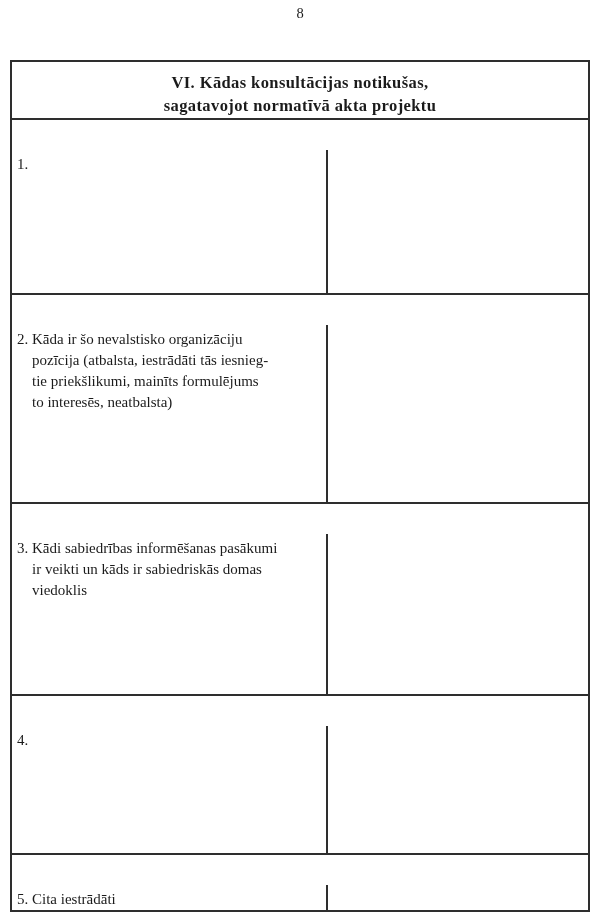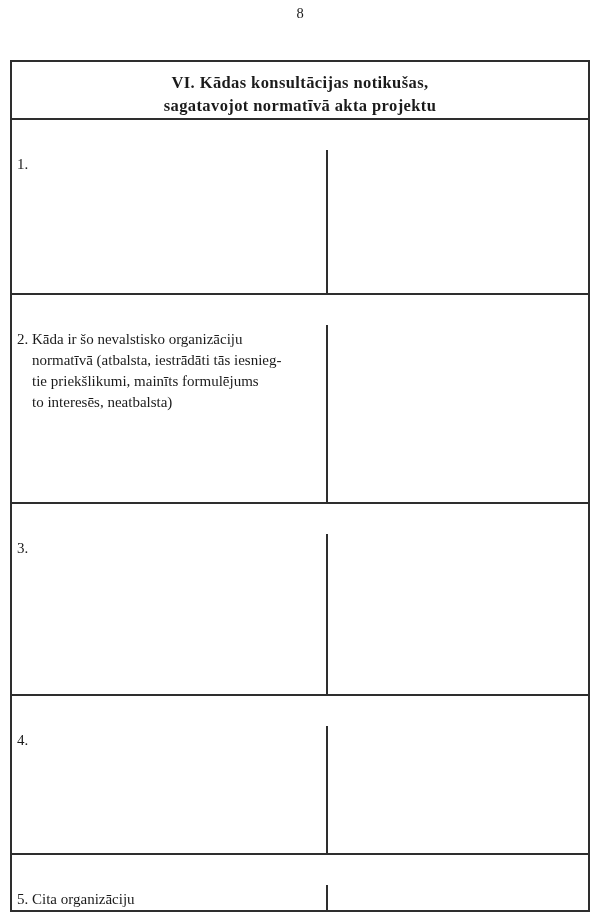--- a/index.html
+++ b/index.html
@@ -95,43 +95,46 @@
       <div class="label-cell">
         <span class="row-num">1.</span>
       </div>
       <div class="value-cell"></div>
     </div>
 
     <div class="row row-2">
       <div class="label-cell">
         <span class="row-num">2.</span>
         <span class="row-label">Kāda ir šo nevalstisko organizāciju
-normatīvā (atbalsta, iestrādāti tās iesnieg-
+pozīcija (atbalsta, iestrādāti tās iesnieg-
 tie priekšlikumi, mainīts formulējums
 to interesēs, neatbalsta)</span>
       </div>
       <div class="value-cell"></div>
     </div>
 
     <div class="row row-3">
       <div class="label-cell">
         <span class="row-num">3.</span>
+        <span class="row-label">Kādi sabiedrības informēšanas pasākumi
+ir veikti un kāds ir sabiedriskās domas
+viedoklis</span>
       </div>
       <div class="value-cell"></div>
     </div>
 
     <div class="row row-4">
       <div class="label-cell">
         <span class="row-num">4.</span>
       </div>
       <div class="value-cell"></div>
     </div>
 
     <div class="row row-5">
       <div class="label-cell">
         <span class="row-num">5.</span>
-        <span class="row-label">Cita organizāciju</span>
+        <span class="row-label">Cita iestrādāti</span>
       </div>
       <div class="value-cell"></div>
     </div>
 
   </div>
 </div>
 
 </body></html>

